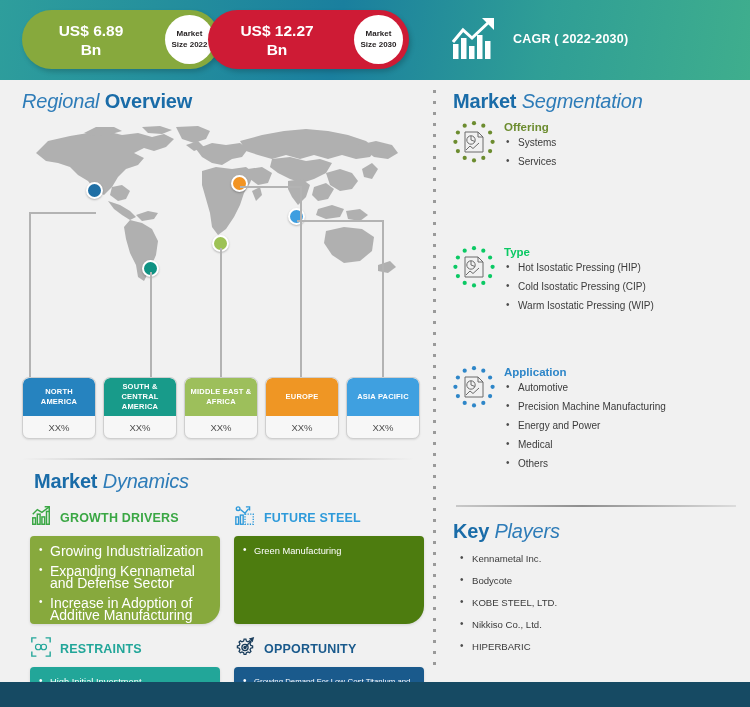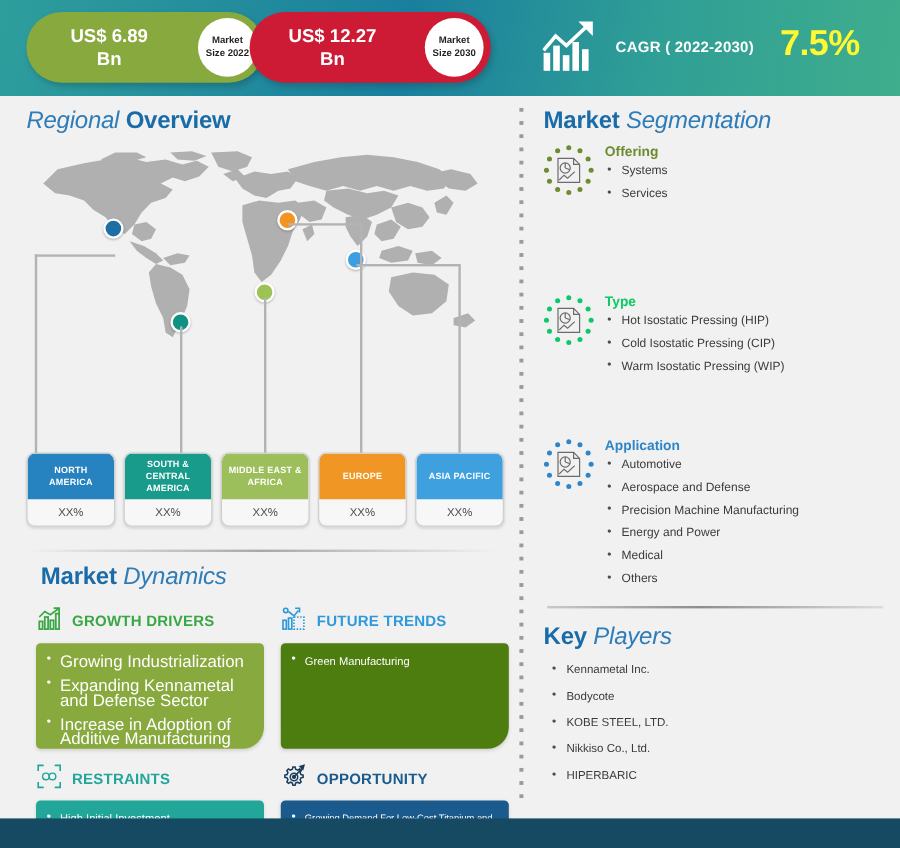--- a/index.html
+++ b/index.html
@@ -183,21 +183,20 @@
       <rect x="1" y="28" width="5.5" height="15" fill="#fff"></rect>
       <rect x="9" y="22" width="5.5" height="21" fill="#fff"></rect>
       <rect x="17" y="30" width="5.5" height="13" fill="#fff"></rect>
       <rect x="25" y="19" width="5.5" height="24" fill="#fff"></rect>
       <rect x="33" y="25" width="5.5" height="18" fill="#fff"></rect>
       <path d="M1 26 L11 14 L20 22 L38 5" stroke="#fff" stroke-width="3" fill="none"></path>
       <path d="M30 2 L42 2 L42 14 Z" fill="#fff"></path>
     </svg>
   </div>
   <div class="cagr-label">CAGR ( 2022-2030)</div>
-  <div class="cagr-value">7.5%</div>
 </div>
 
 <div class="left-panel">
 
   <div class="h-title" id="regional-overview-title">
     
     <span class="light">Regional</span> <b>Overview</b>
   </div>
 
   <div class="map-wrap">
@@ -318,21 +317,21 @@
           <circle cx="4.5" cy="4" r="2"></circle>
           <path d="M7 5 L12 9 L16 4"></path>
             <path d="M13 2 L17 2 L17 6"></path>
           <rect x="2" y="13" width="3" height="8"></rect>
             <rect x="7" y="11" width="3" height="10"></rect>
           <g stroke-dasharray="1.4 1.4">
               <rect x="12" y="10" width="9" height="11"></rect>
             </g>
         </svg>
       </span>
-      <span class="dyn-head-label" style="color:#2e9ada">FUTURE TRENDS</span>
+      <span class="dyn-head-label" style="color:#2e9ada">FUTURE STEEL</span>
     </div>
     <div class="dyn-box" style="background:#4d7c0f; height:88px;">
       <ul>
         <li style="font-size:9.3px">Green Manufacturing</li>
       </ul>
     </div>
   </div>
 
   <div class="dyn-block" style="left:30px; top:556px; width:190px;">
     <div class="dyn-head">
@@ -480,21 +479,20 @@
           <circle cx="19" cy="20" r="4.2"></circle>
           <path d="M19 20 L19 15.8 M19 20 L23 21.5"></path>
           <path d="M14 30 L18 26 L21 28.5 L27 23"></path>
         </g>
       </svg>
     </div>
     <div class="seg-body">
       <div class="seg-label" style="color:#2e86c8">Application</div>
       <ul>
         <li>Automotive</li>
-        <li>Aerospace and Defense</li>
         <li>Precision Machine Manufacturing</li>
         <li>Energy and Power</li>
         <li>Medical</li>
         <li>Others</li>
       </ul>
     </div>
   </div>
 
   <div class="hr-fade2"></div>
 

